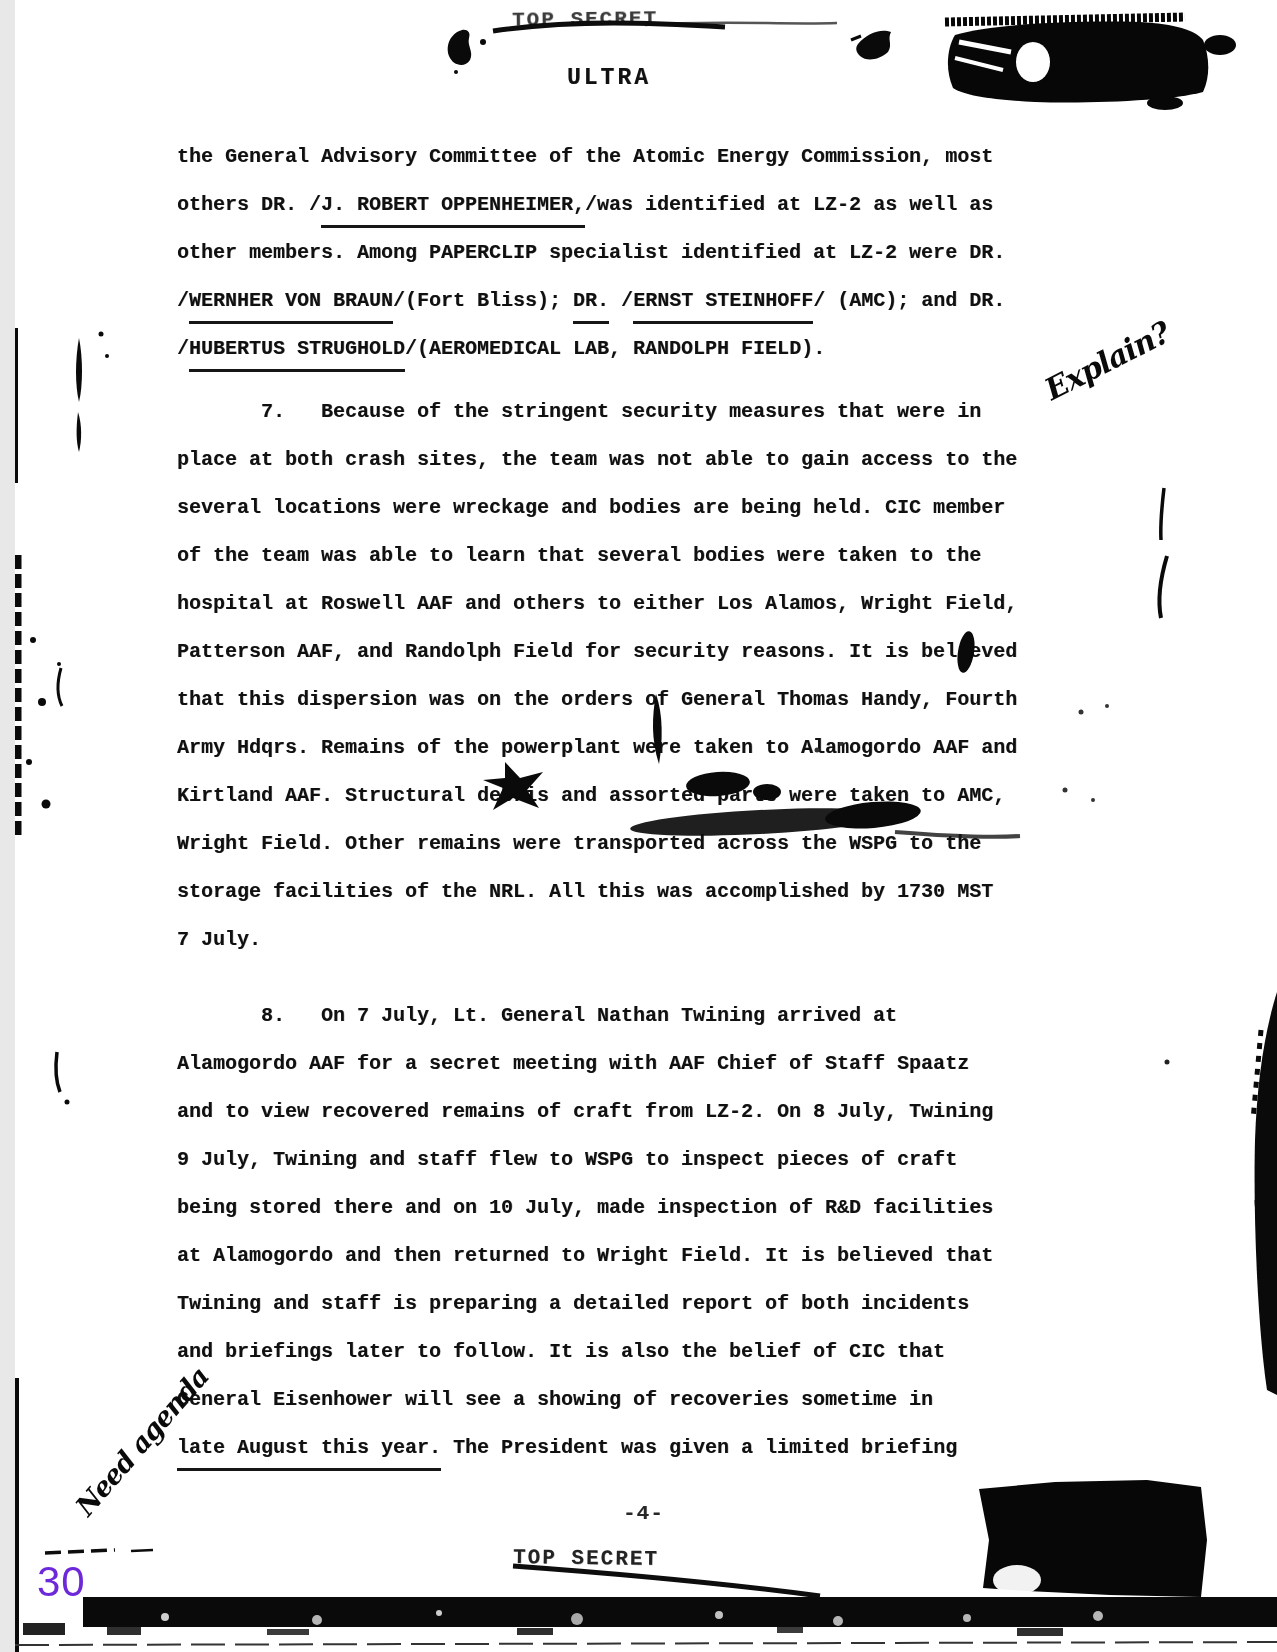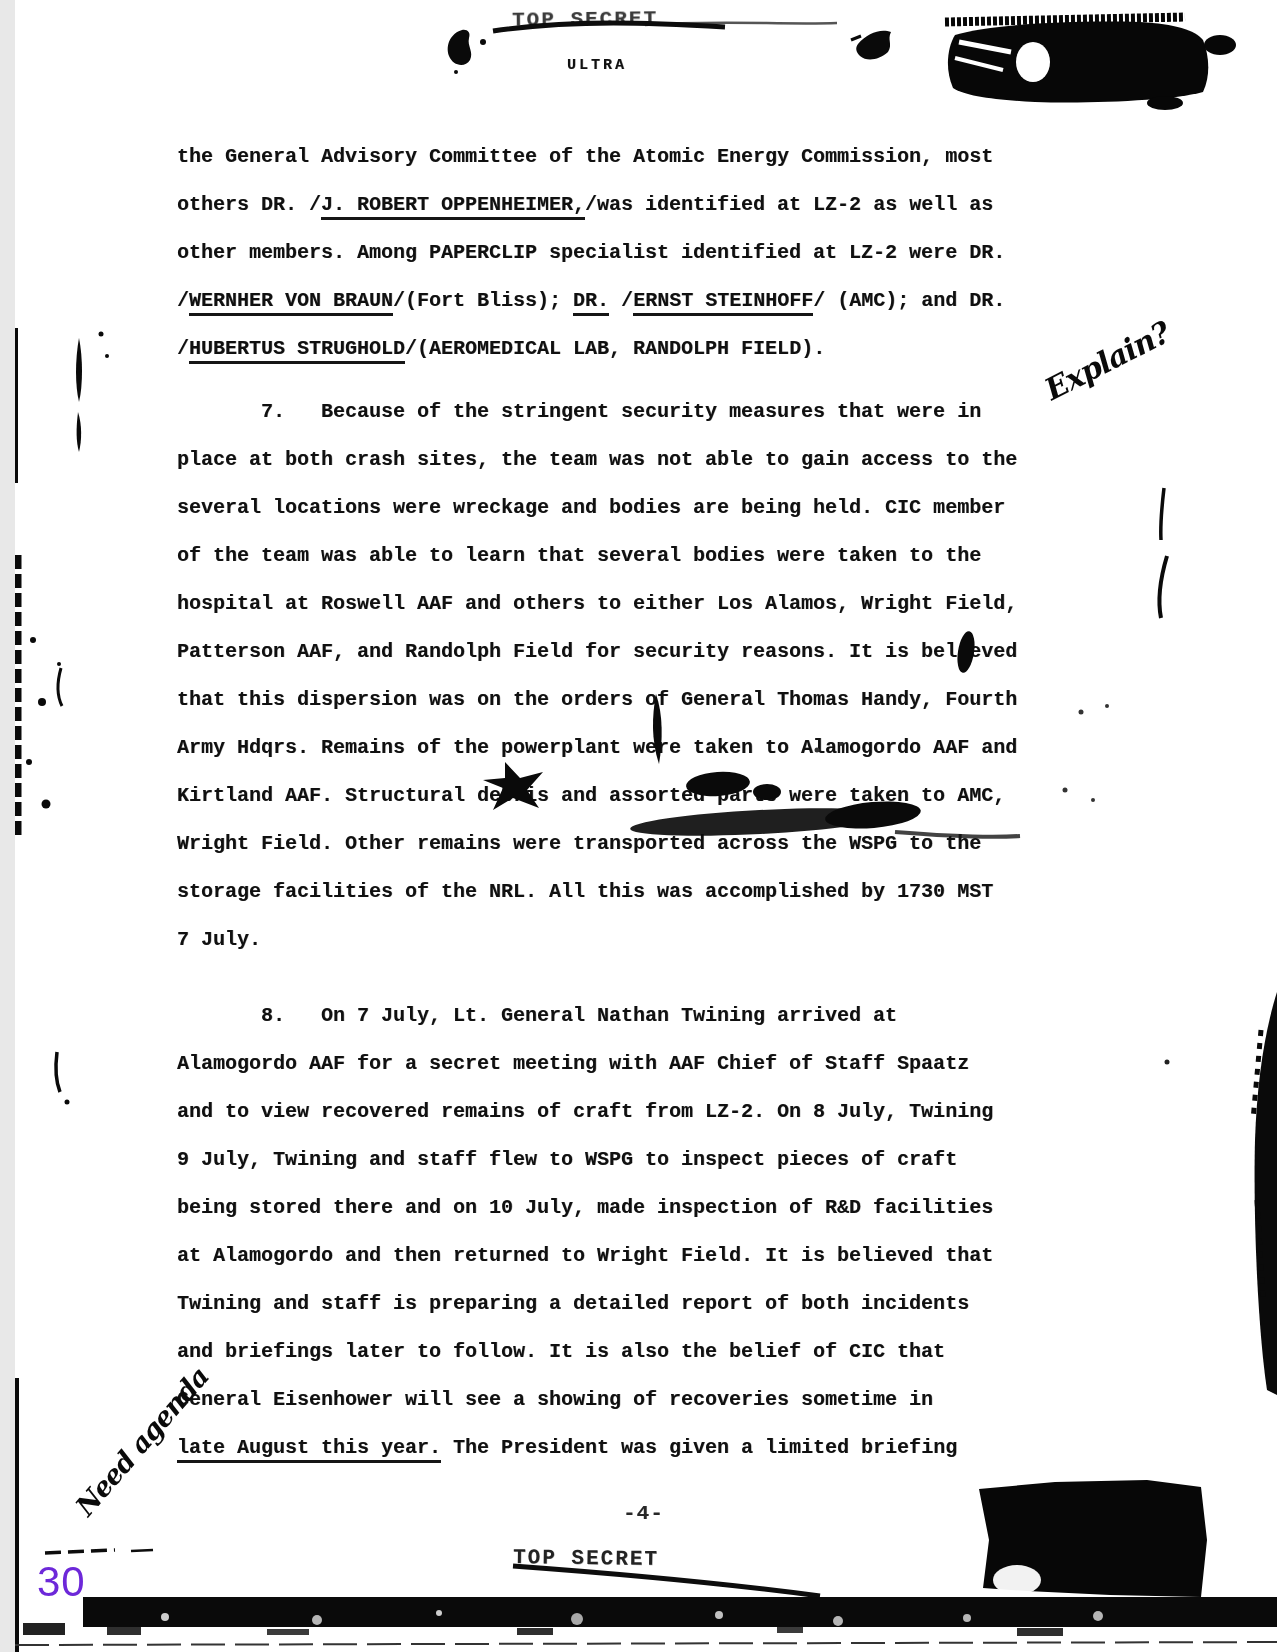--- a/index.html
+++ b/index.html
@@ -19,22 +19,22 @@
     text-shadow:0.5px 0.4px 0 rgba(0,0,0,0.4);
   }
   
   #hdr-class{
     position:absolute;left:497px;top:8px;
     font-size:21px;letter-spacing:2px;
     opacity:.82;filter:blur(.4px);
     transform:rotate(-0.6deg);
   }
   #hdr-code{
-    position:absolute;left:552px;top:57px;
-    font-size:15px;letter-spacing:3px;
+    position:absolute;left:552px;top:65px;
+    font-size:23px;letter-spacing:3px;
   }
   #ftr-pageno{
     position:absolute;left:608px;top:1502px;
     font-size:21px;letter-spacing:1px;opacity:.9;
   }
   #ftr-class{
     position:absolute;left:498px;top:1547px;
     font-size:21px;letter-spacing:2px;opacity:.92;
     transform:rotate(0.8deg);
   }
@@ -49,21 +49,21 @@
     position:absolute;left:162px;top:133px;width:980px;
     font-size:20px;line-height:48px;
   }
   .tline{
     white-space:pre;height:48px;
     font-weight:700;
     text-shadow:0.5px 0.4px 0 rgba(0,0,0,0.42);
   }
   .tline.para{margin-top:15px;}
   .tline.para2{margin-top:28px;}
-  .u{border-bottom:3px solid #161616;padding-bottom:1px;}
+  .u{border-bottom:3px solid #161616;padding-bottom:9px;}
   
   .handwr{
     position:absolute;
     font-family:"DejaVu Serif","Liberation Serif",serif;
     font-style:italic;font-weight:700;color:#0a0a0a;
   }
   #note-explain{
     left:1032px;top:374px;font-size:30px;
     transform:rotate(-27deg);transform-origin:left center;
     letter-spacing:-1px;

